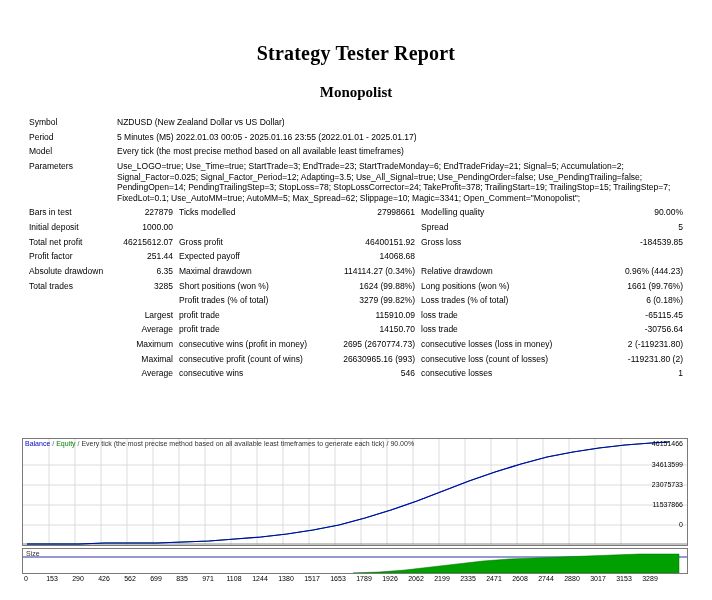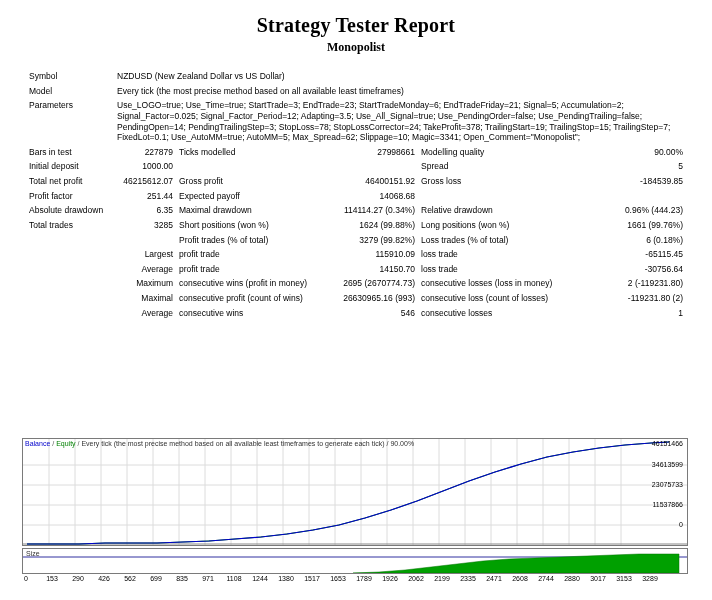--- a/index.html
+++ b/index.html
@@ -23,26 +23,27 @@
   }
   .title-block {
     text-align: center;
     padding-top: 14px;
   }
   .title {
     font-family: "Liberation Serif", serif;
     font-size: 20px;
     font-weight: bold;
     letter-spacing: 0.2px;
+    margin-top: 28px;
   }
   .subtitle {
     font-family: "Liberation Serif", serif;
-    font-size: 12px;
+    font-size: 15px;
     font-weight: bold;
-    margin-top: 3px;
+    margin-top: 19px;
   }
   table.report {
     width: 660px;
     margin: 14px auto 16px auto;
     border-collapse: collapse;
     font-size: 8.5px;
   }
   table.report td {
     padding: 2px 3px;
     vertical-align: top;
@@ -146,20 +147,24 @@
       <col style="width:62px">
       <col style="width:150px">
       <col style="width:92px">
       <col style="width:150px">
       <col style="width:118px">
     </colgroup>
     <tbody>
       <tr>
         <td class="lbl">Symbol</td>
         <td class="val" colspan="5">NZDUSD (New Zealand Dollar vs US Dollar)</td>
+      </tr>
+      <tr>
+        <td class="lbl">Period</td>
+        <td class="val" colspan="5">5 Minutes (M5) 2022.01.03 00:05 - 2025.01.16 23:55 (2022.01.01 - 2025.01.17)</td>
       </tr>
       <tr>
         <td class="lbl">Model</td>
         <td class="val" colspan="5">Every tick (the most precise method based on all available least timeframes)</td>
       </tr>
       <tr>
         <td class="lbl">Parameters</td>
         <td class="val wrap" colspan="5">Use_LOGO=true; Use_Time=true; StartTrade=3; EndTrade=23; StartTradeMonday=6; EndTradeFriday=21; Signal=5; Accumulation=2; Signal_Factor=0.025; Signal_Factor_Period=12; Adapting=3.5; Use_All_Signal=true; Use_PendingOrder=false; Use_PendingTrailing=false; PendingOpen=14; PendingTrailingStep=3; StopLoss=78; StopLossCorrector=24; TakeProfit=378; TrailingStart=19; TrailingStop=15; TrailingStep=7; FixedLot=0.1; Use_AutoMM=true; AutoMM=5; Max_Spread=62; Slippage=10; Magic=3341; Open_Comment="Monopolist";</td>
       </tr>
 

